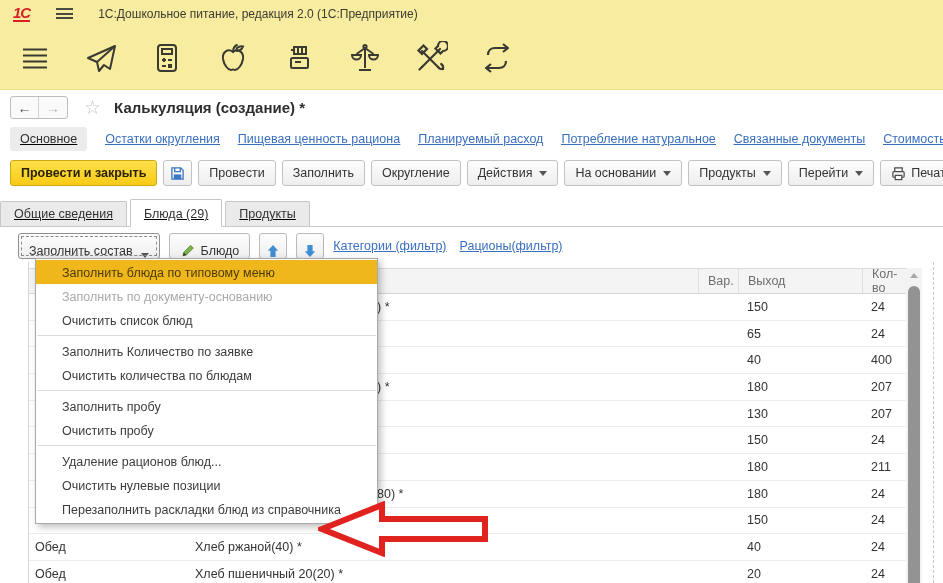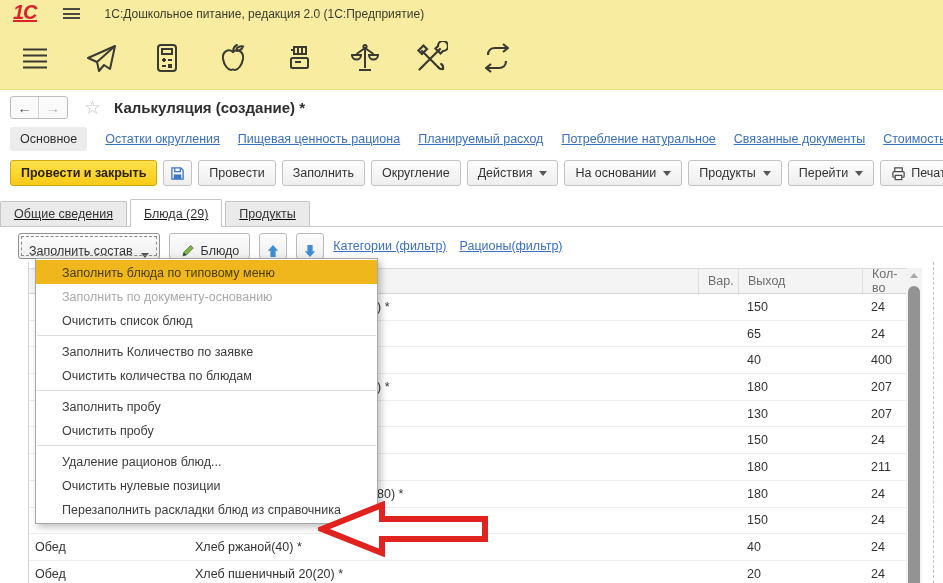--- a/index.html
+++ b/index.html
@@ -3,21 +3,21 @@
 <meta charset="utf-8">
 <style>
   * { margin:0; padding:0; box-sizing:border-box; }
   html,body { background:#fff; }
   body { font-family:"Liberation Sans","DejaVu Sans",sans-serif; }
   #app { position:relative; width:943px; height:583px; overflow:hidden; background:#fff; }
 
   
   #titlebar { position:absolute; top:0; left:0; width:100%; height:27px;
     background:#f7ec9f; display:flex; align-items:center; }
-  #logo { margin-left:13px; color:#d8232a; font-weight:bold; font-size:20px;
+  #logo { margin-left:13px; color:#d8232a; font-weight:bold; font-size:15px;
     font-style:italic; letter-spacing:-1px; border-bottom:2px solid #d8232a; line-height:15px; }
   .hamb { width:17px; height:11px; display:flex; flex-direction:column; justify-content:space-between; }
   .hamb i { display:block; height:2px; background:#4a4a40; }
   #titlebar .hamb { margin-left:26px; }
   #win-title { margin-left:25px; font-size:12px; color:#3c3c30; }
 
   
   #toolbar { position:absolute; top:27px; left:0; width:100%; height:63px;
     background:#f7ec9f; border-bottom:1px solid #ecdf86; display:flex; align-items:center; }
   .tbicon { width:36px; height:36px; margin-left:30px; display:flex; align-items:center; justify-content:center; cursor:pointer; }
@@ -29,21 +29,21 @@
     display:flex; align-items:center; }
   #histbtns { margin-left:10px; display:flex; border:1px solid #bdbdbd; border-radius:3px; overflow:hidden; background:#fafafa; }
   #histbtns .hb { width:28px; height:21px; display:flex; align-items:center; justify-content:center; font-size:14px; cursor:pointer; }
   #hist-back { color:#4a4a4a; border-right:1px solid #d2d2d2; }
   #hist-fwd { color:#b4b4b4; }
   #fav-star { margin-left:16px; color:#c3c3c3; font-size:19px; cursor:pointer; }
   #page-title { margin-left:13px; font-size:15px; font-weight:bold; color:#2e2e2e; }
 
   
   #sectiontabs { position:absolute; top:124px; left:0; width:100%; height:30px;
-    display:flex; align-items:center; padding-left:10px; }
+    display:flex; align-items:center; padding-left:10px;text-decoration:underline; }
   #sectab-active { background:#ececec; border-radius:3px; padding:5px 10px; font-size:12.5px; color:#2e2e2e; }
   .seclink { margin-left:18px; font-size:12.5px; color:#3a6fbf; text-decoration:underline; cursor:pointer; white-space:nowrap; }
 
   
   #commandbar { position:absolute; top:156px; left:0; width:100%; height:34px;
     display:flex; align-items:center; padding-left:10px; }
   .cbtn { height:26px; margin-right:6px; padding:0 10px; display:inline-flex; align-items:center;
     background:linear-gradient(#fdfdfd,#eeeeee); border:1px solid #c3c3c3; border-radius:3px;
     font-size:12.5px; color:#333; cursor:pointer; white-space:nowrap; }
   .cbtn.primary { background:linear-gradient(#ffe14d,#f8ca16); border-color:#cda90f; font-weight:bold; color:#2a2200; }

